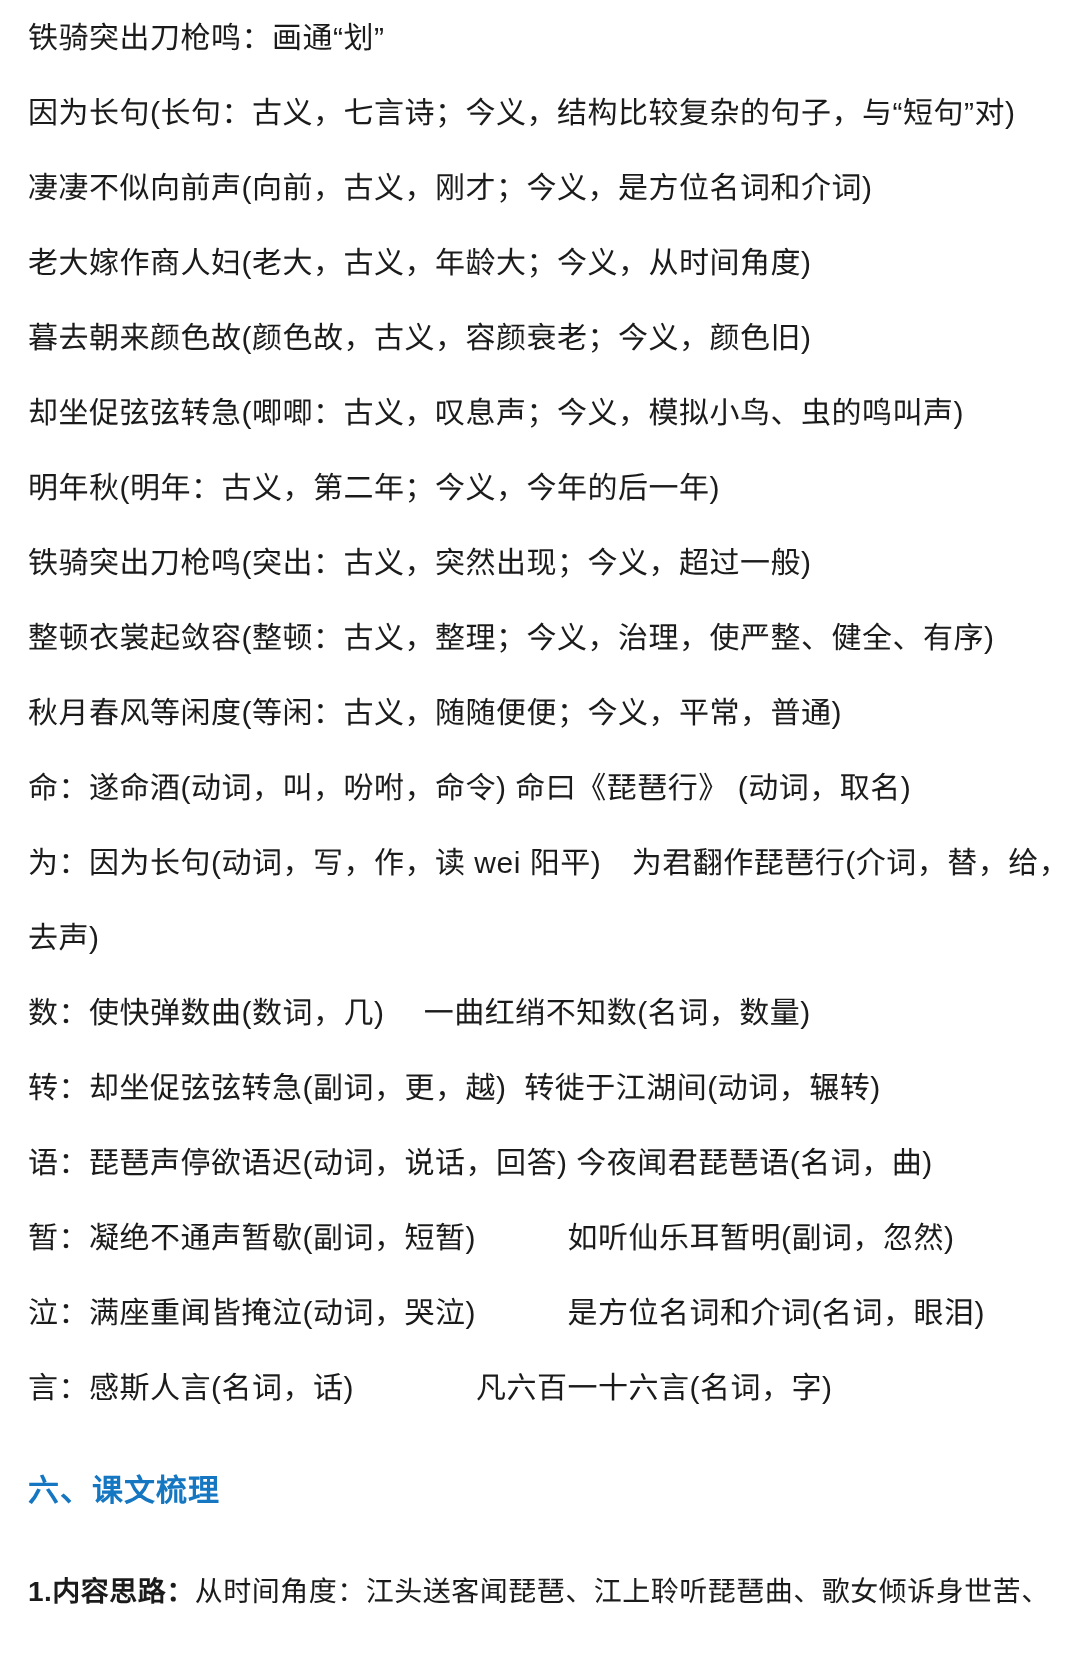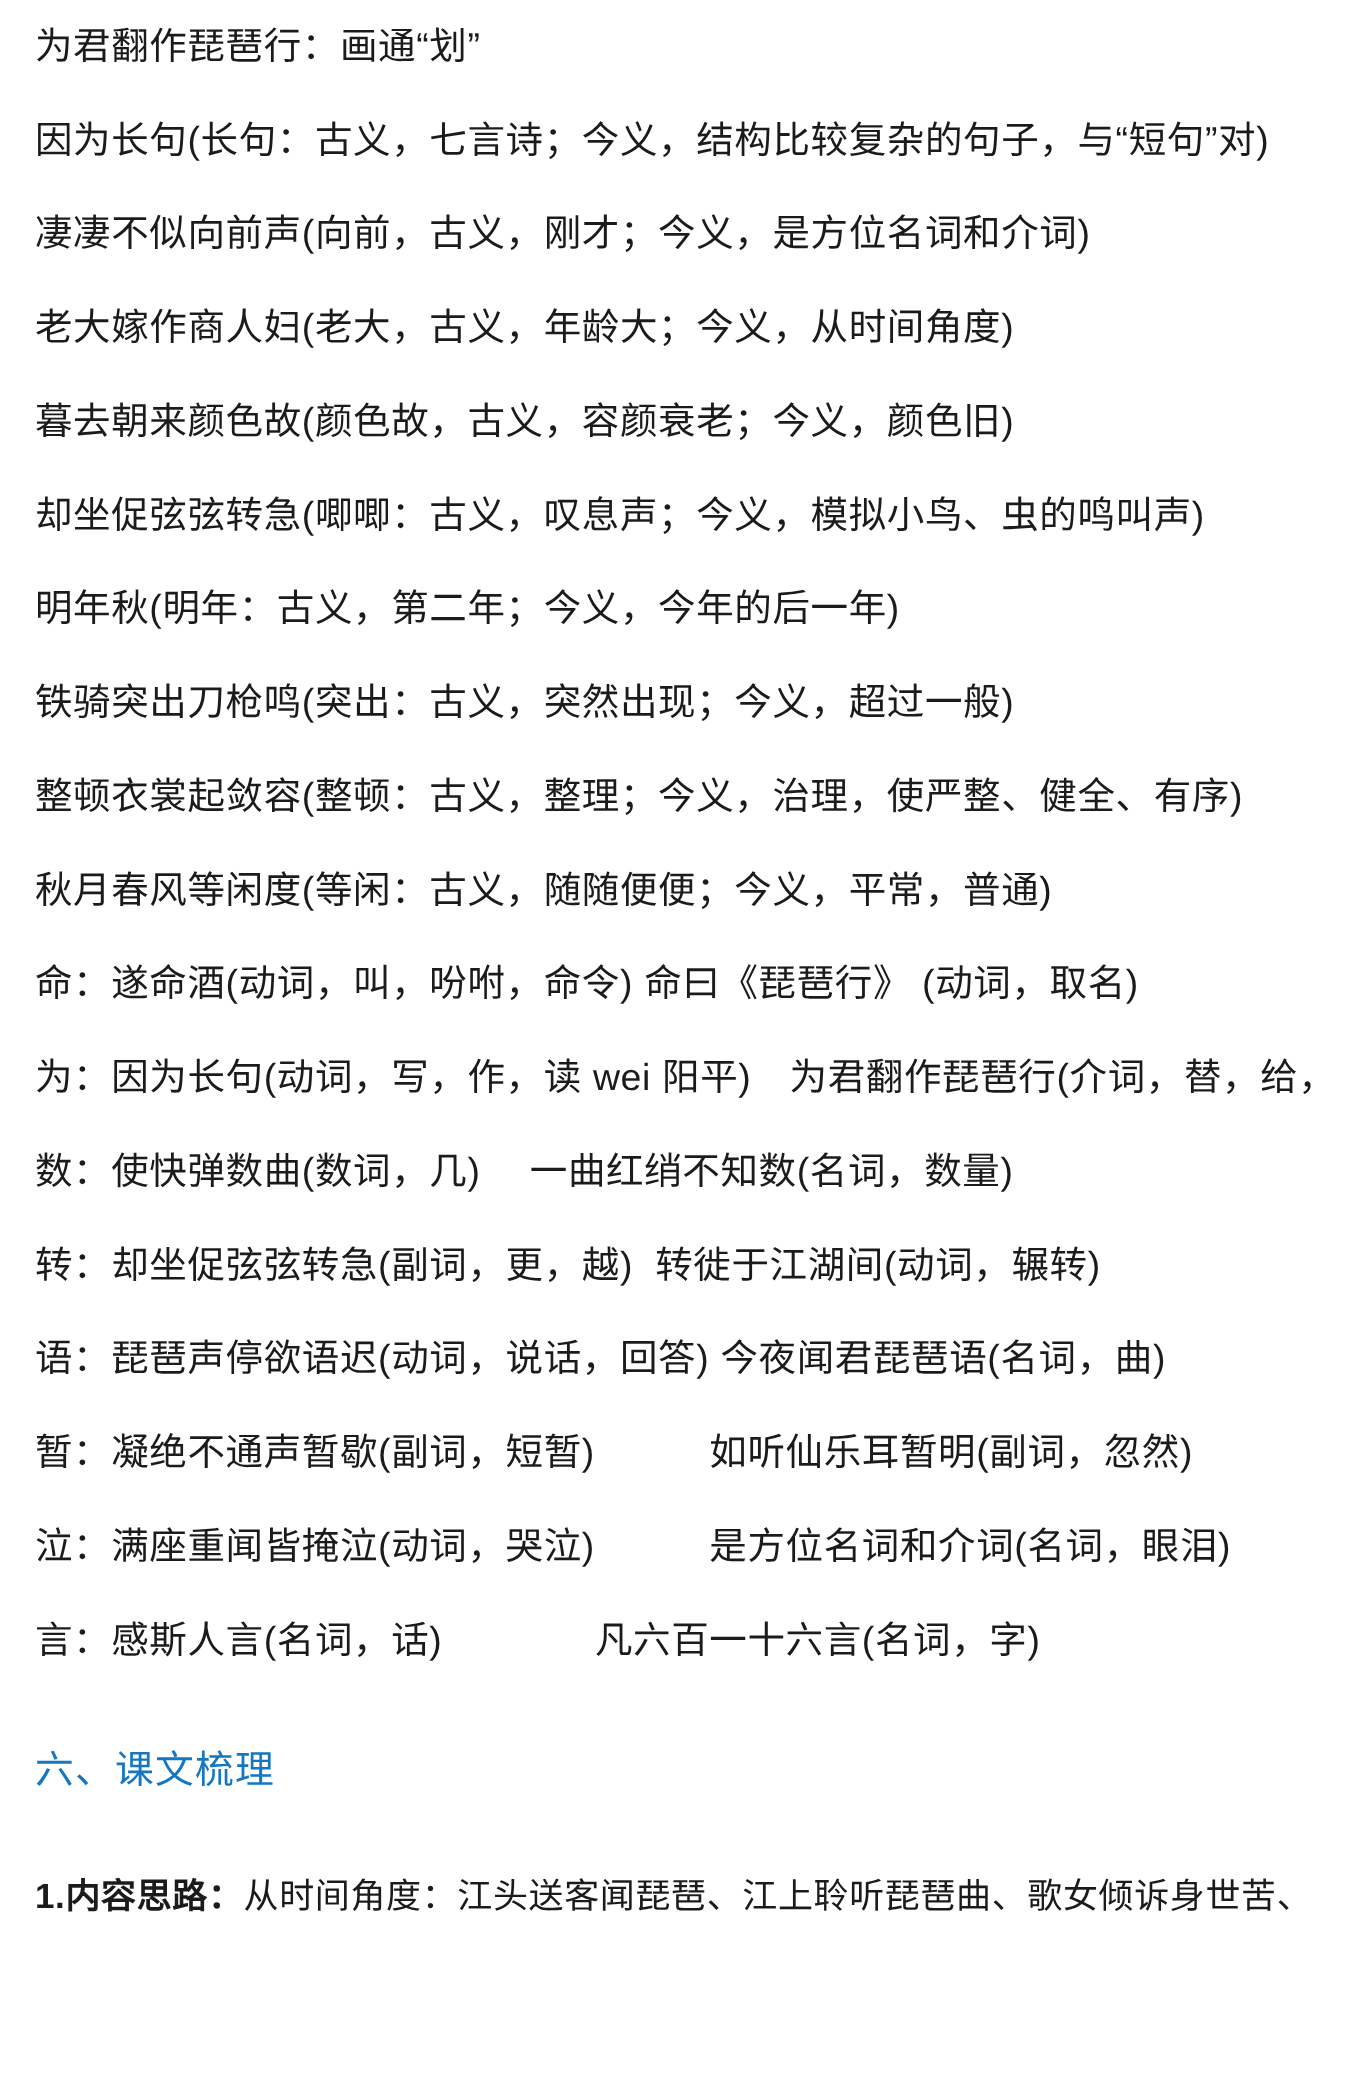--- a/index.html
+++ b/index.html
@@ -28,21 +28,21 @@
   
   .doc-line.stretch {
     white-space: pre;
     text-align: justify;
     text-align-last: justify;
   }
   .section-heading {
     margin-top: 28px;
     line-height: 75px;
     height: 75px;
-    font-weight: normal;
+    font-weight: bold;
     font-size: 31px;
     color: #1577c2;
     white-space: pre;
     letter-spacing: 1px;
   }
   .numbered-paragraph {
     line-height: 75px;
     height: 75px;
     font-size: 28px;
     white-space: nowrap;
@@ -51,32 +51,33 @@
   }
   .numbered-paragraph .lead {
     font-weight: bold;
   }
 </style>
 </head>
 <body>
 
 <div class="doc">
 
-  <div class="doc-line">为君翻作琵琶行：画通“划”</div>
+  <div class="doc-line">铁骑突出刀枪鸣：画通“划”</div>
   <div class="doc-line">因为长句(长句：古义，七言诗；今义，结构比较复杂的句子，与“短句”对)</div>
   <div class="doc-line">凄凄不似向前声(向前，古义，刚才；今义，是方位名词和介词)</div>
   <div class="doc-line">老大嫁作商人妇(老大，古义，年龄大；今义，从时间角度)</div>
   <div class="doc-line">暮去朝来颜色故(颜色故，古义，容颜衰老；今义，颜色旧)</div>
   <div class="doc-line">却坐促弦弦转急(唧唧：古义，叹息声；今义，模拟小鸟、虫的鸣叫声)</div>
   <div class="doc-line">明年秋(明年：古义，第二年；今义，今年的后一年)</div>
   <div class="doc-line">铁骑突出刀枪鸣(突出：古义，突然出现；今义，超过一般)</div>
   <div class="doc-line">整顿衣裳起敛容(整顿：古义，整理；今义，治理，使严整、健全、有序)</div>
   <div class="doc-line">秋月春风等闲度(等闲：古义，随随便便；今义，平常，普通)</div>
   <div class="doc-line">命：遂命酒(动词，叫，吩咐，命令) 命曰《琵琶行》 (动词，取名)</div>
   <div class="doc-line stretch">为：因为长句(动词，写，作，读 wei 阳平)　为君翻作琵琶行(介词，替，给，读</div>
+  <div class="doc-line">去声)</div>
   <div class="doc-line">数：使快弹数曲(数词，几)　 一曲红绡不知数(名词，数量)</div>
   <div class="doc-line">转：却坐促弦弦转急(副词，更，越)  转徙于江湖间(动词，辗转)</div>
   <div class="doc-line">语：琵琶声停欲语迟(动词，说话，回答) 今夜闻君琵琶语(名词，曲)</div>
   <div class="doc-line">暂：凝绝不通声暂歇(副词，短暂)　　　如听仙乐耳暂明(副词，忽然)</div>
   <div class="doc-line">泣：满座重闻皆掩泣(动词，哭泣)　　　是方位名词和介词(名词，眼泪)</div>
   <div class="doc-line">言：感斯人言(名词，话)　　　　凡六百一十六言(名词，字)</div>
 
   <h2 class="section-heading">六、课文梳理</h2>
 
   <div class="numbered-paragraph"><span class="lead">1.内容思路：</span><span>从时间角度：江头送客闻琵琶、江上聆听琵琶曲、歌女倾诉身世苦、</span></div>

